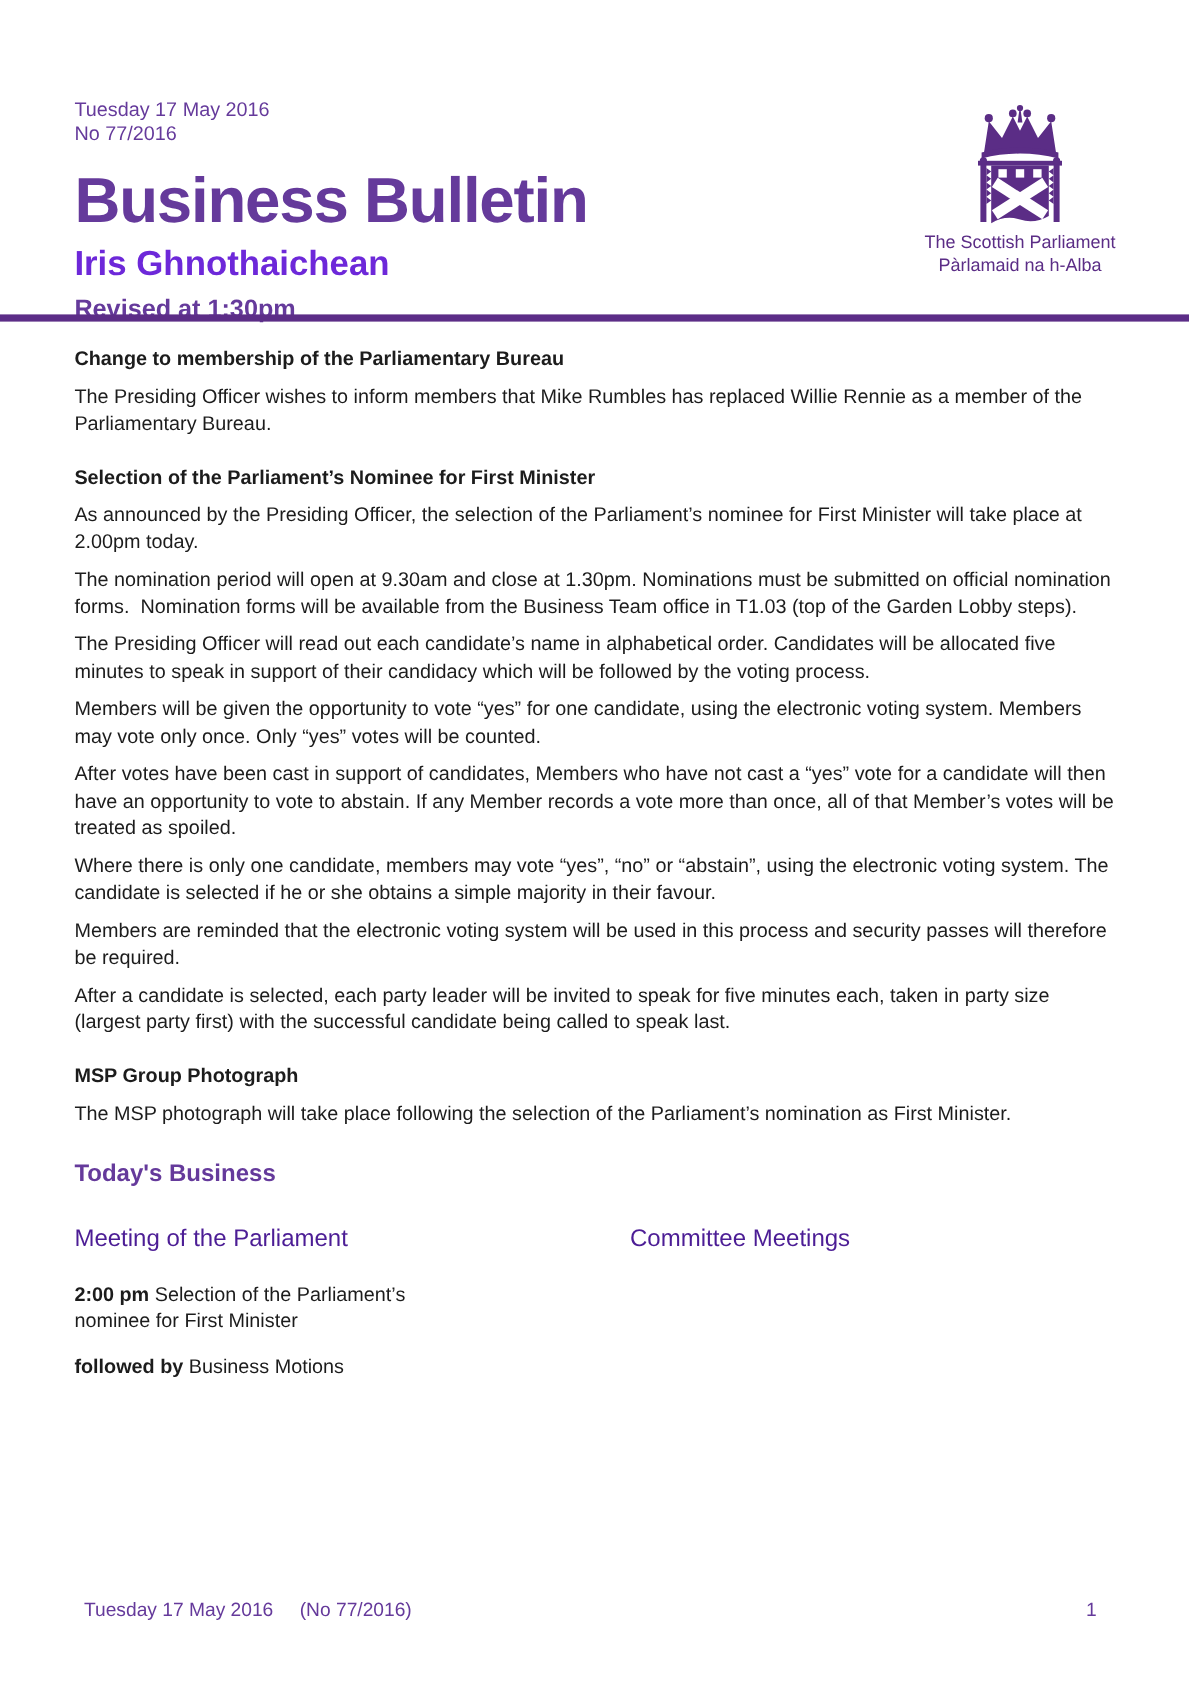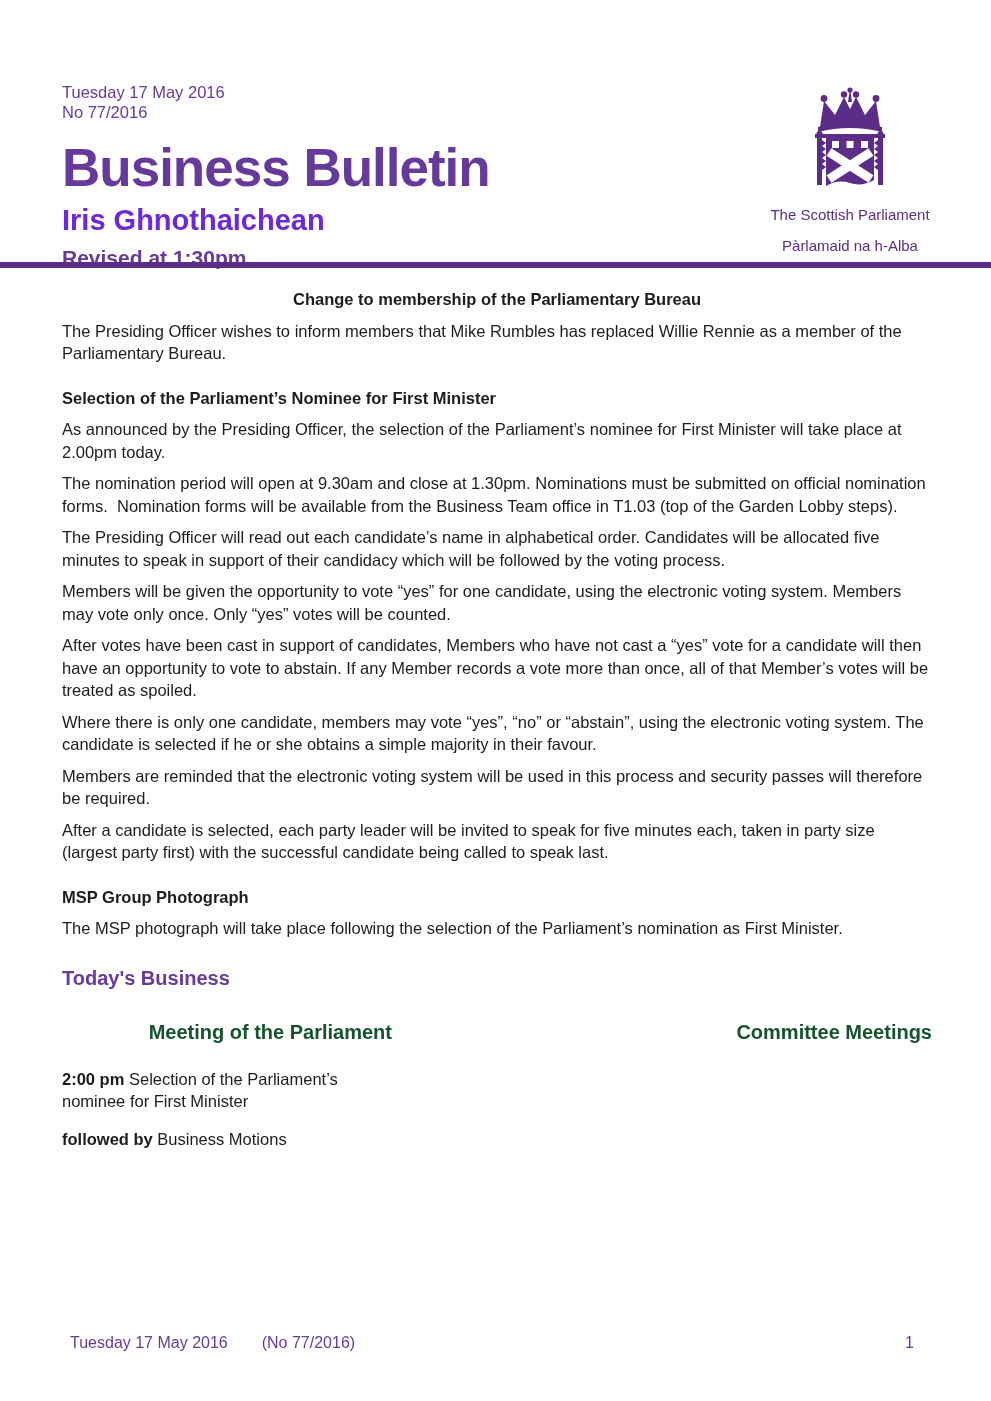--- a/index.html
+++ b/index.html
@@ -10,37 +10,37 @@
   }
   .header{position:absolute;left:62px;top:82px;width:660px;}
   .meta-line{color:#653a9b;font-size:16.5px;line-height:20px;font-weight:400;}
   .page-title{color:#653a9b;font-size:53px;font-weight:700;line-height:56px;margin-top:18px;letter-spacing:-1px;}
   .page-subtitle{color:#6d28d9;font-size:29px;font-weight:700;line-height:34px;margin-top:7px;}
   .revised-note{color:#653a9b;font-size:21px;font-weight:700;line-height:24px;margin-top:9px;}
   .rule{position:absolute;left:0;top:262px;width:991px;height:6px;background:#5c2d87;}
 
   .logo{position:absolute;left:733px;top:86px;width:234px;text-align:center;}
   .logo svg{display:block;margin:0 auto;}
-  .logo-text{color:#5b2d86;font-size:15px;line-height:17px;font-weight:400;margin-top:14px;}
+  .logo-text{color:#5b2d86;font-size:15px;line-height:17px;font-weight:400;margin-top:2px;}
 
   .content{position:absolute;left:62px;top:288px;width:870px;font-size:16.5px;line-height:22.5px;}
   .sec-heading{font-size:16.5px;font-weight:700;margin:22px 0 9px 0;}
-  .sec-heading.first{margin-top:0;text-align:center;}
+  .sec-heading.first{margin-top:0;}
   .content p{margin:0 0 9px 0;}
 
   .todays-heading{color:#653a9b;font-size:20px;font-weight:700;margin:27px 0 20px 0;}
   .cols{display:flex;}
   .col-left{width:330px;margin-right:133px;}
   .col-right{flex:1;}
-  .col-heading{color:#14532d;font-size:20px;font-weight:700;margin:12px 0 24px 0;text-align:right;}
+  .col-heading{color:#4c1d95;font-size:20px;font-weight:400;margin:12px 0 24px 0;}
   .cols p{margin:0 0 15px 0;}
   .b{font-weight:700;}
 
   .footer{position:absolute;left:70px;top:1334px;width:851px;color:#653a9b;font-size:16px;}
-  .footer .issue{margin-left:34px;}
+  .footer .issue{margin-left:22px;}
   .page-num{position:absolute;left:905px;top:1334px;color:#653a9b;font-size:16px;}
 </style>
 </head>
 <body>
 
 <div class="header">
   <div class="meta-line">Tuesday 17 May 2016</div>
   <div class="meta-line">No 77/2016</div>
   <div class="page-title">Business Bulletin</div>
   <div class="page-subtitle">Iris Ghnothaichean</div>

